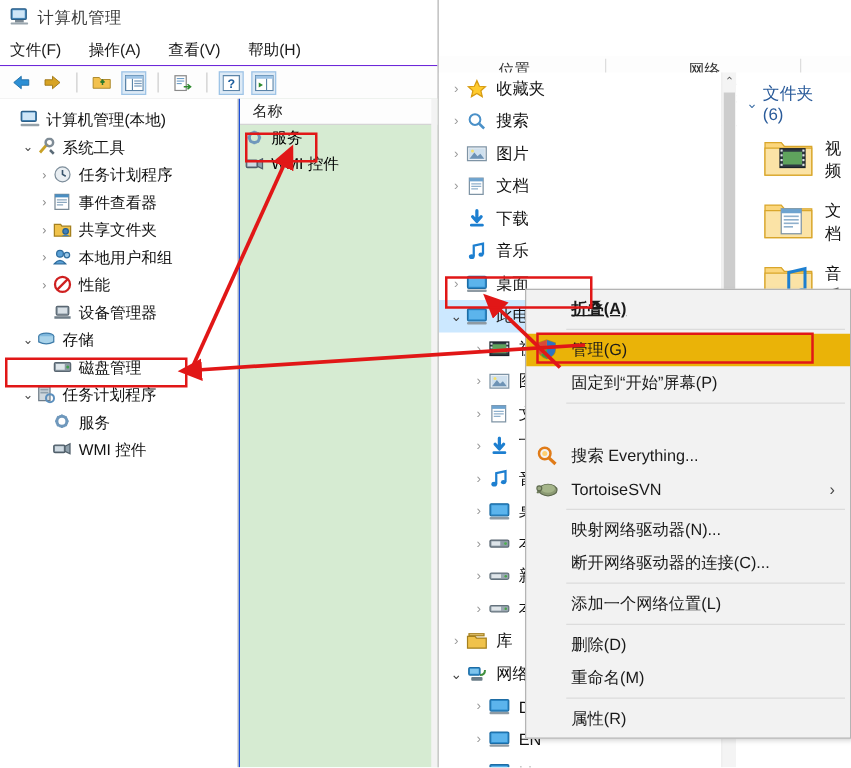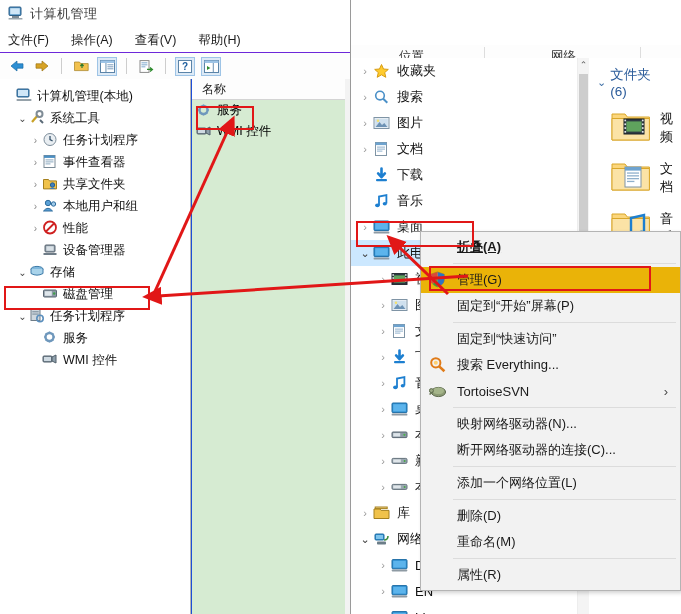--- a/index.html
+++ b/index.html
@@ -631,21 +631,20 @@
           </svg></span>
         <span class="ctxtxt">管理(G)</span>
       </div>
       <div class="ctxitem">
         <span class="ctxicon"></span>
         <span class="ctxtxt">固定到“开始”屏幕(P)</span>
       </div>
       <div class="ctxsep"></div>
       <div class="ctxitem">
         <span class="ctxicon"></span>
-        <span class="ctxtxt">固定到“快速访问”</span>
       </div>
       <div class="ctxitem">
         <span class="ctxicon"><svg width="18" height="17" viewBox="0 0 18 17">
             <circle cx="6.8" cy="6.8" r="4.6" fill="none" stroke="#e07b18" stroke-width="2"></circle>
             <circle cx="6.8" cy="6.8" r="2" fill="#ffd070"></circle>
             <path d="M9.9 10.1 L15.4 15.2" stroke="#e07b18" stroke-width="2.6"></path>
           </svg></span>
         <span class="ctxtxt">搜索 Everything...</span>
       </div>
       <div class="ctxitem">

